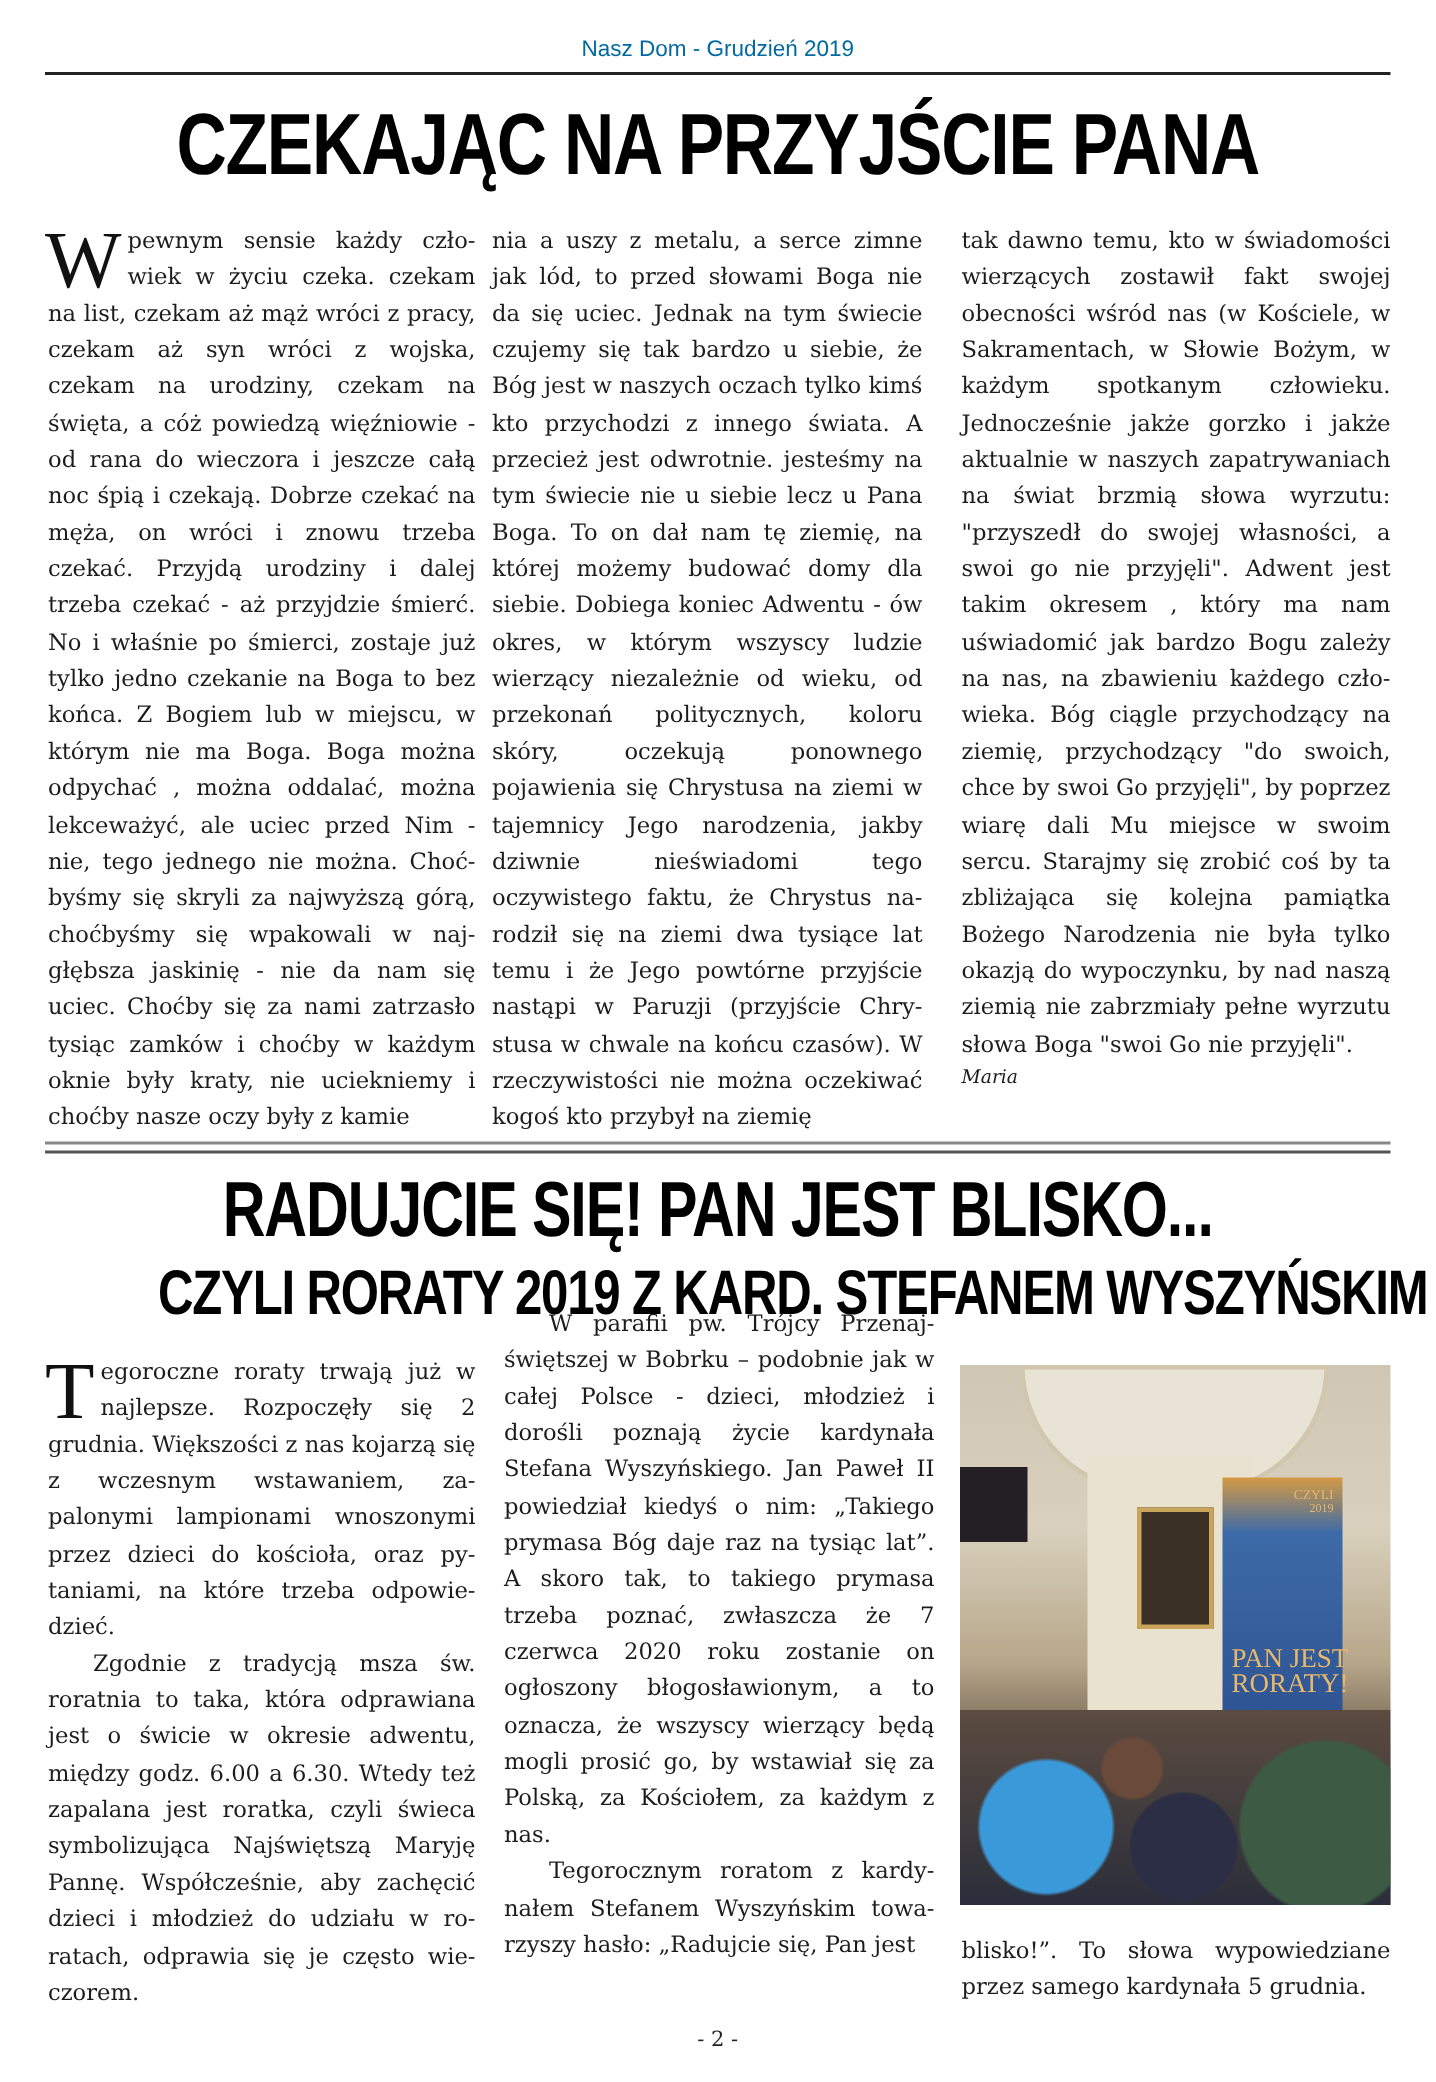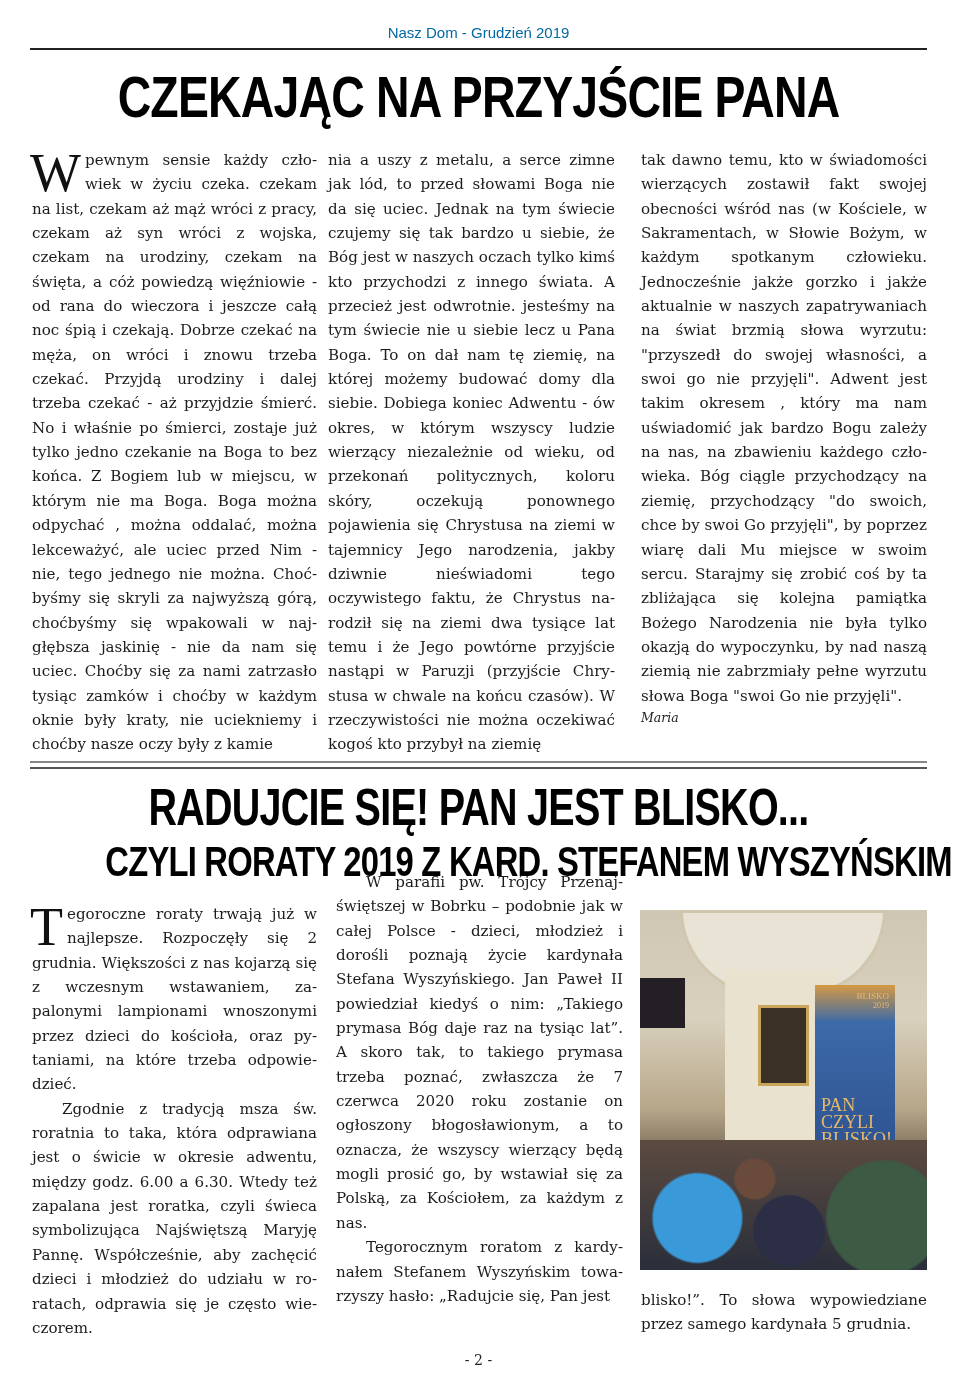--- a/index.html
+++ b/index.html
@@ -82,23 +82,23 @@
   <p class="indent">W parafii pw. Trójcy Przenaj­świętszej w Bobrku – podobnie jak w całej Polsce - dzieci, młodzież i dorośli poznają życie kardynała Stefana Wyszyńskiego. Jan Paweł II powiedział kiedyś o nim: „Takie­go prymasa Bóg daje raz na tysiąc lat”. A skoro tak, to takiego pry­masa trzeba poznać, zwłaszcza że 7 czerwca 2020 roku zostanie on ogłoszony błogosławionym, a to oznacza, że wszyscy wierzący będą mogli prosić go, by wstawiał się za Polską, za Kościołem, za każdym z nas.</p>
   <p class="indent">Tegorocznym roratom z kardy­nałem Stefanem Wyszyńskim towa­rzyszy hasło: „Radujcie się, Pan jest</p>
 </div>
 
 <div class="photo" title="Roraty w kościele – dzieci przy ołtarzu, banner z kard. Wyszyńskim">
   <div class="arch"></div>
   <div class="altar"></div>
   <div class="painting"></div>
   <div class="tv"></div>
   <div class="banner">
-    <span class="b-roraty">BLISKO</span>
+    <span class="b-roraty">CZYLI</span>
     <span class="b-year">2019</span>
-    <span class="b-pan">PAN CZYLI BLISKO!</span>
+    <span class="b-pan">PAN JEST RORATY!</span>
   </div>
   <div class="crowd"></div>
 </div>
 
 <div class="col b3">
   <p>blisko!”. To słowa wypowiedziane przez samego kardynała 5 grudnia.</p>
 </div>
 
 <div class="folio">- 2 -</div>
 

